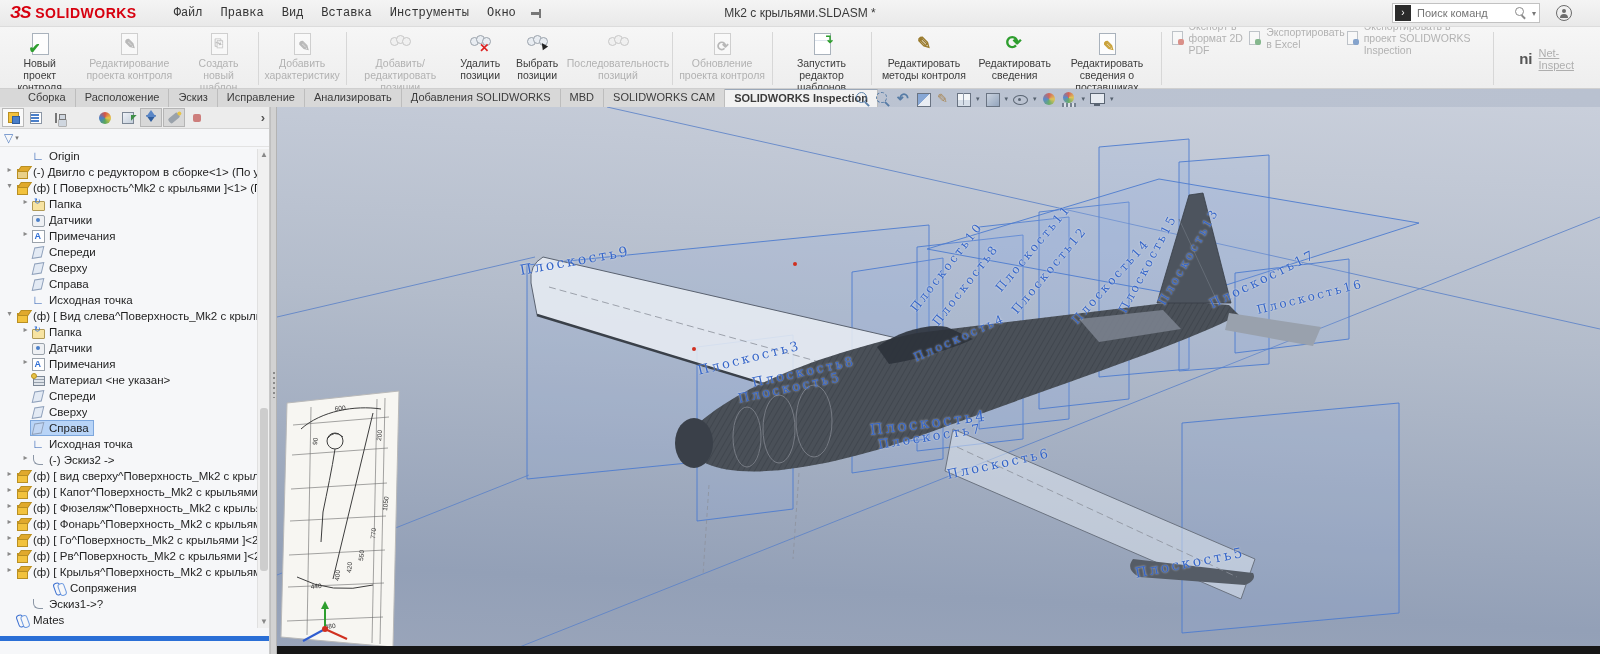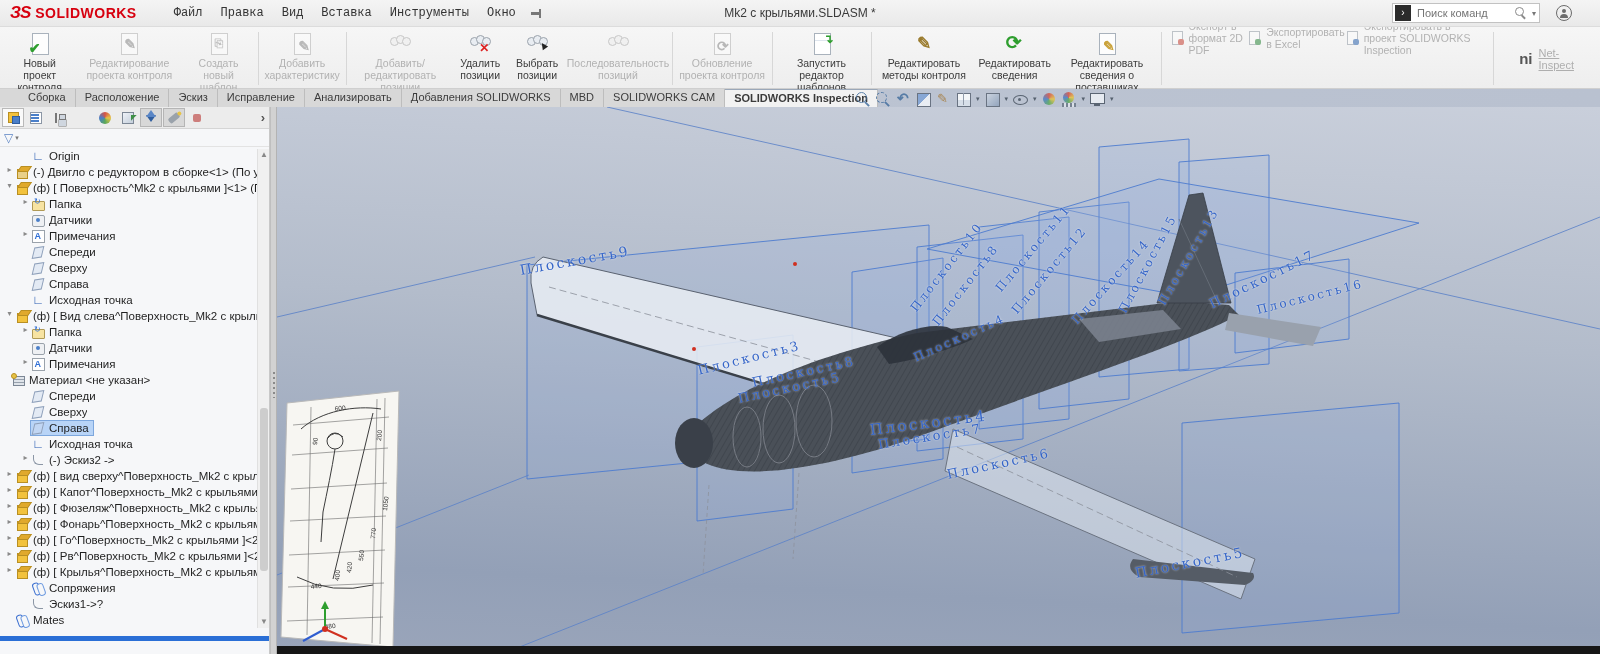--- a/index.html
+++ b/index.html
@@ -483,21 +483,21 @@
               <span class="tlabel">Датчики</span>
             </span>
           </div>
           <div class="trow" style="padding-left: 20px;">
             <span class="arrow">▸</span>
             <span class="tsel">
               <span class="ti ti-ann"></span>
               <span class="tlabel">Примечания</span>
             </span>
           </div>
-          <div class="trow" style="">
+          <div class="trow" style="padding-left: 20px;">
             <span class="arrow"></span>
             <span class="tsel">
               <span class="ti ti-material"></span>
               <span class="tlabel">Материал &lt;не указан&gt;</span>
             </span>
           </div>
           <div class="trow" style="padding-left: 20px;">
             <span class="arrow"></span>
             <span class="tsel">
               <span class="ti ti-plane"></span>
@@ -574,21 +574,21 @@
               <span class="tlabel">(ф) [ Рв^Поверхность_Mk2 с крыльями ]&lt;2&gt; -&gt; (По у</span>
             </span>
           </div>
           <div class="trow" style="padding-left: 4px;">
             <span class="arrow">▸</span>
             <span class="tsel">
               <span class="ti ti-part"></span>
               <span class="tlabel">(ф) [ Крылья^Поверхность_Mk2 с крыльями ]&lt;1&gt; -&gt;</span>
             </span>
           </div>
-          <div class="trow" style="padding-left: 20px;">
+          <div class="trow" style="padding-left: 12px; margin-left: 29px;">
             <span class="arrow"></span>
             <span class="tsel">
               <span class="ti ti-mates"></span>
               <span class="tlabel">Сопряжения</span>
             </span>
           </div>
           <div class="trow" style="padding-left: 20px;">
             <span class="arrow"></span>
             <span class="tsel">
               <span class="ti ti-sketch"></span>

